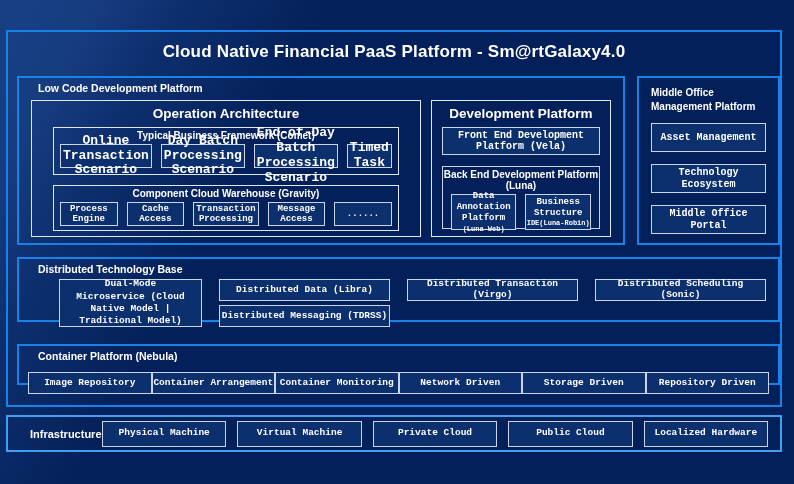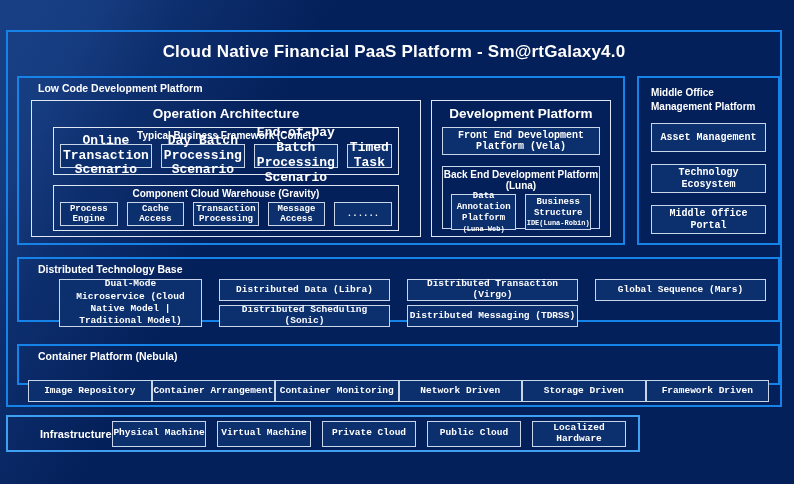--- a/index.html
+++ b/index.html
@@ -17,23 +17,23 @@
     border:2px solid #1583e8;
   }
   .title { text-align:center; font-size:17px; padding-top:10px; letter-spacing:.2px; }
 
   .section { position:absolute; border:2px solid #1583e8; }
   .lowcode    { left:9px;   top:44px;  width:608px; height:169px; }
   .midoffice  { left:629px; top:44px;  width:143px; height:169px; padding:8px 12px 0; }
   .distributed{ left:9px;   top:225px; width:763px; height:65px; }
   .containerp { left:9px;   top:312px; width:763px; height:41px; }
   .infra {
-    position:absolute; left:6px; top:415px; width:634px; height:37px;
+    position:absolute; left:6px; top:415px; width:776px; height:37px;
     border:2px solid #3f9ff0; display:flex; align-items:center;
-    padding:0 12px 0 32px;
+    padding:0 12px 0 22px;
   }
 
   .seclabel   { text-align:left; font-size:10.5px; padding-top:4px;padding-left:19px; }
   .whitebox   { border:1px solid #dfe7f3; }
   .subbox     { border:1px solid #c9d6ea; }
   .itembox {
     border:1px solid #c9d6ea; background:#0c2f6e;
     display:flex; align-items:center; justify-content:center;
     text-align:center; line-height:1.15;font-family:Liberation Mono, monospace;
   }
@@ -62,21 +62,21 @@
   .mo-items { display:flex; flex-direction:column; gap:12px; margin-top:10px; }
   .mo-items .itembox { height:29px; font-size:10px; }
 
   .dist-grid {
     display:grid; grid-template-columns:repeat(4, 1fr);
     gap:4px 17px; padding:4px 12px 0;
   }
   .dist-grid .itembox { height:22px; font-size:9.5px; }
   .dual { grid-row:1 / 3; height:48px !important; padding:0 10px; line-height:1.3;margin-left:28px; }
 
-  .cp-row { display:flex; padding:0 9px; margin-top:18px; }
+  .cp-row { display:flex; padding:0 9px; margin-top:10px; }
   .cp-row .itembox { flex:1; height:22px; font-size:9.5px; }
 
   .infra-label { font-size:11px; flex:0 0 72px; }
   .infra-items { display:flex; gap:11px; flex:1; }
   .infra-items .itembox { flex:1; height:26px; font-size:9.5px; }
 </style>
 </head>
 <body>
 
 <div class="canvas">
@@ -142,35 +142,34 @@
         <div class="itembox">Middle Office Portal</div>
       </div>
     </div>
 
     <div class="section distributed">
       <div class="seclabel">Distributed Technology Base</div>
       <div class="dist-grid">
         <div class="itembox dual">Dual-Mode Microservice (Cloud Native Model | Traditional Model)</div>
         <div class="itembox">Distributed Data (Libra)</div>
         <div class="itembox">Distributed Transaction (Virgo)</div>
-        <div class="itembox">Global Sequence (Mars)</div>
         <div class="itembox">Distributed Scheduling (Sonic)</div>
         <div class="itembox">Distributed Messaging (TDRSS)</div>
       </div>
     </div>
 
     <div class="section containerp">
       <div class="seclabel">Container Platform (Nebula)</div>
       <div class="cp-row">
         <div class="itembox">Image Repository</div>
         <div class="itembox">Container Arrangement</div>
         <div class="itembox">Container Monitoring</div>
         <div class="itembox">Network Driven</div>
         <div class="itembox">Storage Driven</div>
-        <div class="itembox">Framework Driven</div>
+        <div class="itembox">Repository Driven</div>
       </div>
     </div>
   </div>
 
   <div class="infra">
     <div class="infra-label">Infrastructure</div>
     <div class="infra-items">
       <div class="itembox">Physical Machine</div>
       <div class="itembox">Virtual Machine</div>
       <div class="itembox">Private Cloud</div>

